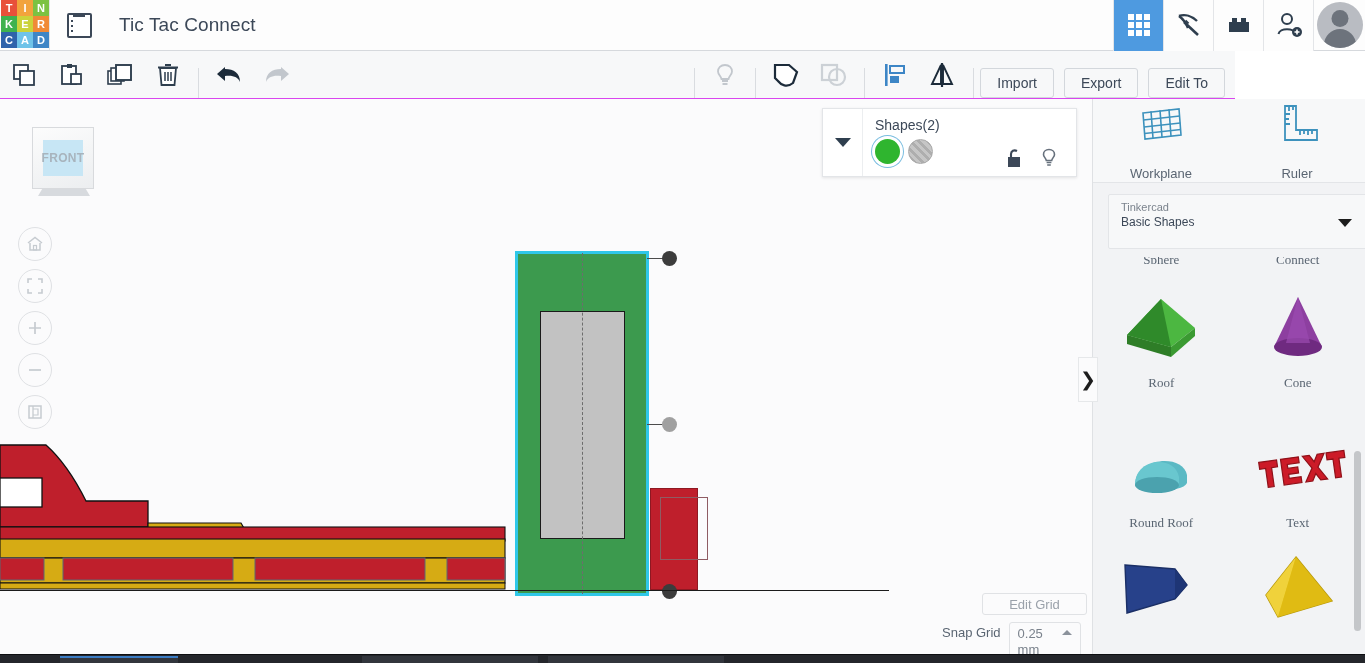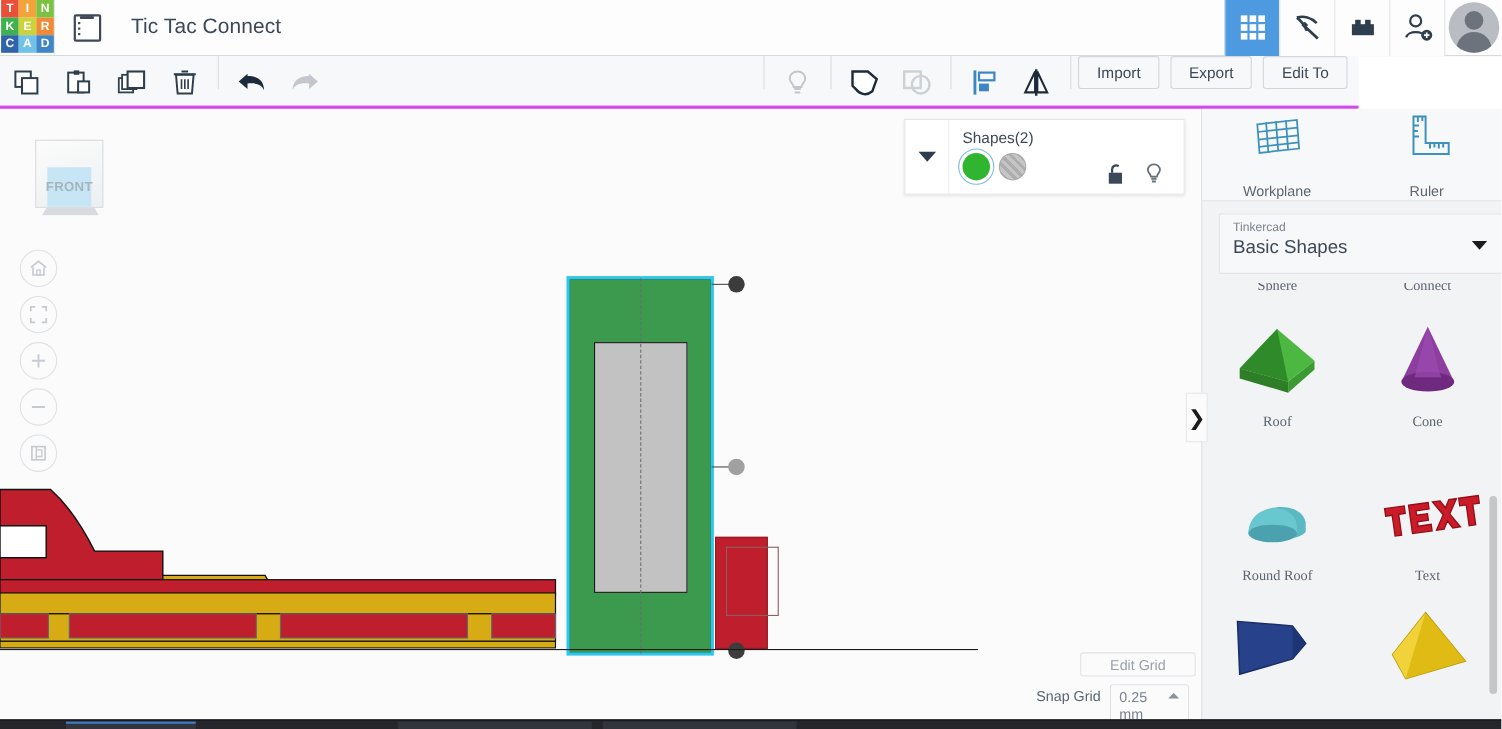--- a/index.html
+++ b/index.html
@@ -69,22 +69,22 @@
     width: 17px; height: 17px; border-radius: 50%; background: #6d737c;
   }
   .avatar .body {
     position: absolute; left: 50%; top: 27px; transform: translateX(-50%);
     width: 32px; height: 26px; border-radius: 16px 16px 0 0; background: #6d737c;
   }
 
   
   .toolbar {
     position: absolute; left: 0; top: 51px; width: 1235px; height: 48px;
-    background: #f7f8f9; border-bottom: 3px solid #d946ef;
-    display: flex; align-items: flex-start;
+    background: #f7f8f9; border-bottom: 1px solid #d946ef;
+    display: flex; align-items: flex-end;
   }
   .tb-btn {
     width: 48px; height: 47px; display: flex; align-items: center; justify-content: center;
     cursor: pointer;
   }
   .tb-sep { width: 1px; height: 30px; background: #d9dce0; margin: 0 6px; }
   .tb-spacer { flex: 1; }
   .tb-btn svg { display: block; }
   .txt-btn {
     height: 30px; padding: 0 16px; margin-right: 10px;
@@ -97,21 +97,21 @@
   
   .canvas {
     position: absolute; left: 0; top: 99px; width: 1092px; height: 564px;
     background: #fbfbfc; overflow: hidden;
   }
   
   .viewcube {
     position: absolute; left: 32px; top: 28px; width: 62px; height: 62px;
     background: linear-gradient(160deg,#fcfcfc 0%, #eceef0 100%);
     border: 1px solid #d8dadd;
-    display: flex; align-items: flex-end; justify-content: center;
+    display: flex; align-items: center; justify-content: center;
   }
   .viewcube .face {
     width: 40px; height: 36px; background: #c7e6f5;
     display: flex; align-items: center; justify-content: center;
     font-size: 12px; font-weight: bold; color: #a8b4bd; letter-spacing: .3px;
   }
   .cube-base {
     position: absolute; left: 38px; top: 90px; width: 52px; height: 7px;
     background: #d7dade;
     clip-path: polygon(8% 0, 92% 0, 100% 100%, 0 100%);
@@ -229,21 +229,21 @@
     flex: 1; display: flex; flex-direction: column; align-items: center; justify-content: center;
     cursor: pointer;
   }
   .tool-label { font-size: 13px; color: #5a6572; margin-top: 21px; }
   .dropdown {
     position: absolute; left: 15px; top: 95px; width: 263px; height: 55px;
     background: #f7f8f9; border: 1px solid #e3e5e8; border-radius: 2px;
     padding: 6px 12px; cursor: pointer;
   }
   .dd-sub { font-size: 11px; color: #7b838d; }
-  .dd-main { font-size: 17px; color: #3c4858; margin-top: 2px; }
+  .dd-main { font-size: 12px; color: #3c4858; margin-top: 2px; }
   .dd-caret {
     position: absolute; right: 18px; top: 24px;
     width: 0; height: 0; border-left: 7px solid transparent; border-right: 7px solid transparent;
     border-top: 8px solid #1c1c1c;
   }
   .shape-grid {
     position: absolute; left: 0; top: 158px; width: 273px; height: 406px;
     overflow: hidden;
     font-family: Liberation Serif, serif;
   }

